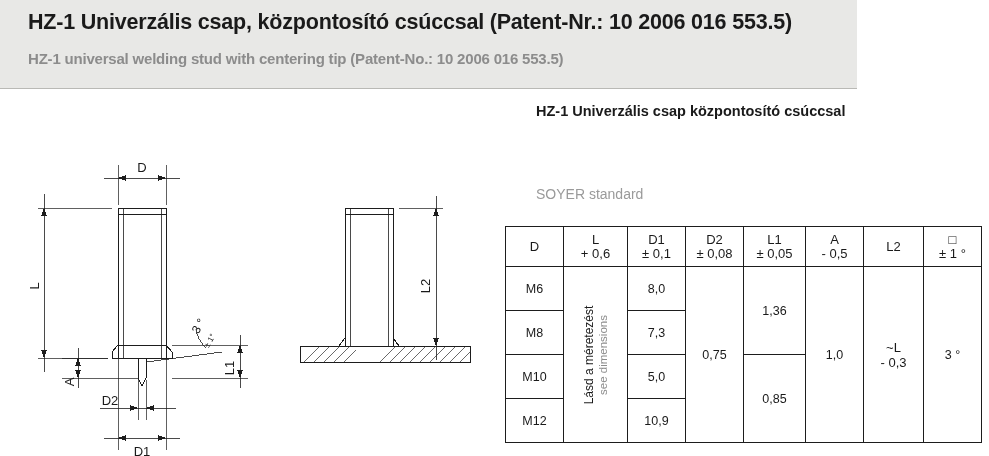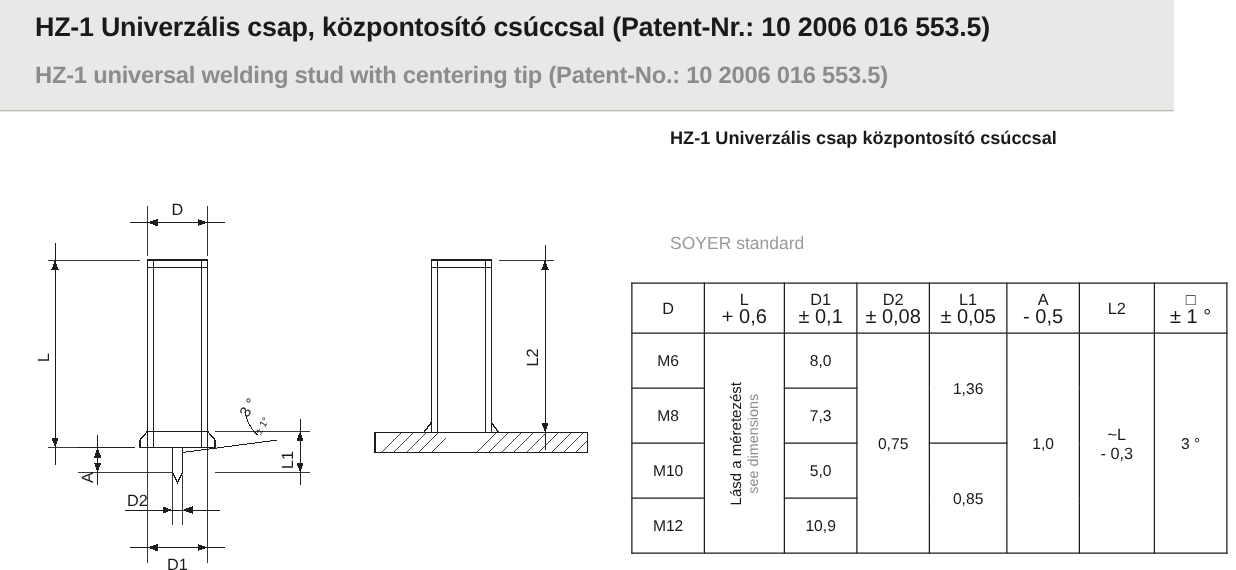--- a/index.html
+++ b/index.html
@@ -10,37 +10,37 @@
     background: #ffffff;
     font-family: "Liberation Sans", sans-serif;
     position: relative;
     overflow: hidden;
   }
 
   
   #header {
     position: absolute;
     left: 0; top: 0;
-    width: 939px; height: 89px;
+    width: 857px; height: 89px;
     background: #e8e8e6;
     border-bottom: 1px solid #b9b9b5;
   }
   #title-hu {
     position: absolute;
     left: 28px; top: 10px;
     font-size: 21.5px;
     font-weight: bold;
     color: #1a1a1a;
     letter-spacing: -0.2px;
     white-space: nowrap;
   }
   #title-en {
     position: absolute;
     left: 28px; top: 50px;
-    font-size: 19px;
+    font-size: 15px;
     font-weight: bold;
     color: #8c8c8c;
     letter-spacing: -0.2px;
     white-space: nowrap;
   }
 
   
   #caption {
     position: absolute;
     left: 536px; top: 103px;
@@ -73,21 +73,21 @@
     border: 1px solid #1d1d1d;
     text-align: center;
     vertical-align: middle;
     font-size: 12.5px;
     color: #1a1a1a;
     padding: 0;
   }
   #spec-table thead th { height: 40px; font-weight: normal; }
   #spec-table tbody td { height: 44px; }
   .hdr-main { display: block; font-size: 13px; line-height: 15px; }
-  .hdr-sub  { display: block; font-size: 16px; line-height: 14px; }
+  .hdr-sub  { display: block; font-size: 13px; line-height: 14px; }
 
   
   .rot-cell { position: relative; }
   .rot-inner {
     position: absolute;
     left: 50%; top: 50%;
     transform: translate(-50%, -50%) rotate(-90deg);
     white-space: nowrap;
     line-height: 14px;
   }

